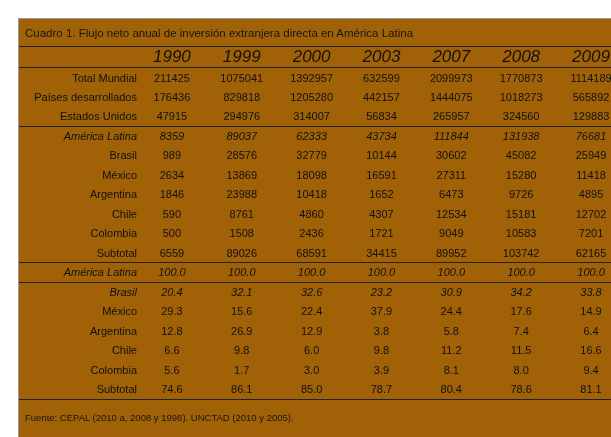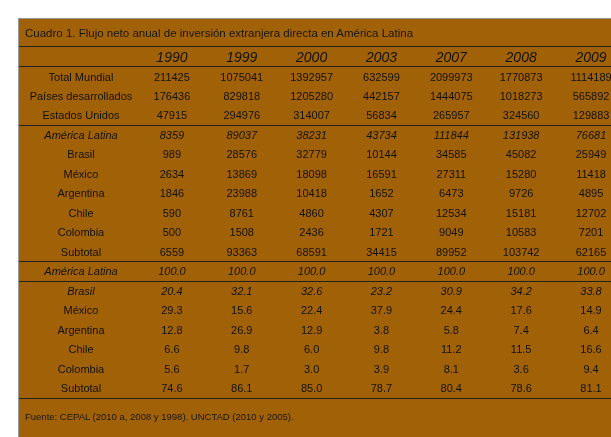--- a/index.html
+++ b/index.html
@@ -34,28 +34,28 @@
     border-top: 1px solid #222222;
     border-bottom: 1px solid #222222;
   }
   table.data-table col.label-col { width: 118px; }
   thead th {
     font-style: italic;
     font-weight: normal;
     text-align: center;
     height: 20px;
     border-bottom: 1px solid #222222;
-    font-size: 14px;
+    font-size: 17px;
   }
   tbody td {
     height: 19.5px;
     vertical-align: middle;
   }
   td.label-cell {
-    text-align: center;
+    text-align: right;
     padding-left: 6px;
     white-space: nowrap;
   }
   td.num-cell {
     text-align: center;
   }
   tr.rule-above td {
     border-top: 1px solid #222222;
     font-style: italic;
   }
@@ -120,33 +120,33 @@
           <td class="num-cell">314007</td>
           <td class="num-cell">56834</td>
           <td class="num-cell">265957</td>
           <td class="num-cell">324560</td>
           <td class="num-cell">129883</td>
         </tr>
         <tr class="rule-above">
           <td class="label-cell">América Latina</td>
           <td class="num-cell">8359</td>
           <td class="num-cell">89037</td>
-          <td class="num-cell">38231</td>
+          <td class="num-cell">62333</td>
           <td class="num-cell">43734</td>
           <td class="num-cell">111844</td>
           <td class="num-cell">131938</td>
           <td class="num-cell">76681</td>
         </tr>
         <tr>
           <td class="label-cell">Brasil</td>
           <td class="num-cell">989</td>
           <td class="num-cell">28576</td>
           <td class="num-cell">32779</td>
           <td class="num-cell">10144</td>
-          <td class="num-cell">34585</td>
+          <td class="num-cell">30602</td>
           <td class="num-cell">45082</td>
           <td class="num-cell">25949</td>
         </tr>
         <tr>
           <td class="label-cell">México</td>
           <td class="num-cell">2634</td>
           <td class="num-cell">13869</td>
           <td class="num-cell">18098</td>
           <td class="num-cell">16591</td>
           <td class="num-cell">27311</td>
@@ -179,21 +179,21 @@
           <td class="num-cell">1508</td>
           <td class="num-cell">2436</td>
           <td class="num-cell">1721</td>
           <td class="num-cell">9049</td>
           <td class="num-cell">10583</td>
           <td class="num-cell">7201</td>
         </tr>
         <tr>
           <td class="label-cell">Subtotal</td>
           <td class="num-cell">6559</td>
-          <td class="num-cell">93363</td>
+          <td class="num-cell">89026</td>
           <td class="num-cell">68591</td>
           <td class="num-cell">34415</td>
           <td class="num-cell">89952</td>
           <td class="num-cell">103742</td>
           <td class="num-cell">62165</td>
         </tr>
         <tr class="rule-above">
           <td class="label-cell">América Latina</td>
           <td class="num-cell">100.0</td>
           <td class="num-cell">100.0</td>
@@ -243,21 +243,21 @@
           <td class="num-cell">11.5</td>
           <td class="num-cell">16.6</td>
         </tr>
         <tr>
           <td class="label-cell">Colombia</td>
           <td class="num-cell">5.6</td>
           <td class="num-cell">1.7</td>
           <td class="num-cell">3.0</td>
           <td class="num-cell">3.9</td>
           <td class="num-cell">8.1</td>
-          <td class="num-cell">3.6</td>
+          <td class="num-cell">8.0</td>
           <td class="num-cell">9.4</td>
         </tr>
         <tr>
           <td class="label-cell">Subtotal</td>
           <td class="num-cell">74.6</td>
           <td class="num-cell">86.1</td>
           <td class="num-cell">85.0</td>
           <td class="num-cell">78.7</td>
           <td class="num-cell">80.4</td>
           <td class="num-cell">78.6</td>

